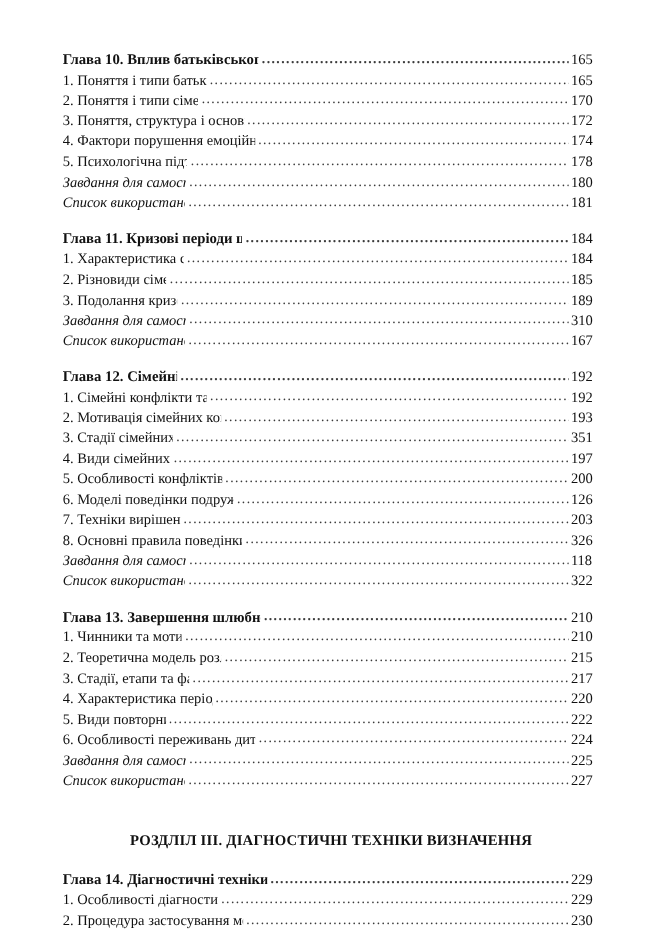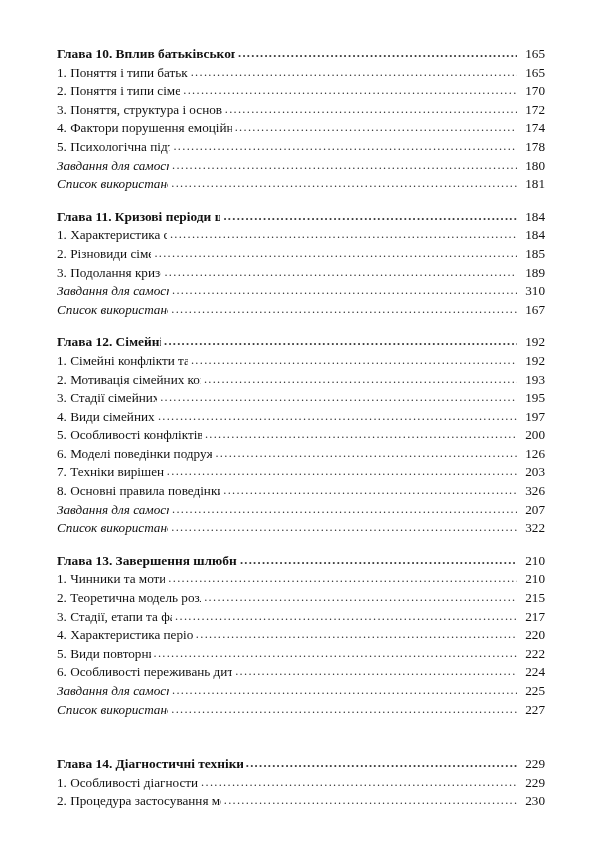--- a/index.html
+++ b/index.html
@@ -51,21 +51,20 @@
     letter-spacing: 1.3px;
     color: #3a3a3a;
     transform: translateY(-1px);
   }
   .toc-leader::before {
     content: "......................................................................................................................................";
   }
   .toc-page {
     flex: 0 0 auto;
     width: 26px;
-    text-align: right;
     font-size: 13.2px;
   }
   .toc-line.chapter {
     font-weight: bold;
     font-size: 13.4px;
   }
   .toc-line.chapter .toc-page {
     font-weight: normal;
   }
   .toc-line.italic .toc-label {
@@ -175,21 +174,21 @@
           <span class="toc-page">192</span>
         </div>
         <div class="toc-line item">
           <span class="toc-label">2. Мотивація сімейних конфліктів та їх причини</span>
           <span class="toc-leader"></span>
           <span class="toc-page">193</span>
         </div>
         <div class="toc-line item">
           <span class="toc-label">3. Стадії сімейних конфліктів</span>
           <span class="toc-leader"></span>
-          <span class="toc-page">195</span>
+          <span class="toc-page">351</span>
         </div>
         <div class="toc-line item">
           <span class="toc-label">4. Види сімейних конфліктів</span>
           <span class="toc-leader"></span>
           <span class="toc-page">197</span>
         </div>
         <div class="toc-line item">
           <span class="toc-label">5. Особливості конфліктів між батьками і дітьми</span>
           <span class="toc-leader"></span>
           <span class="toc-page">200</span>
@@ -205,21 +204,21 @@
           <span class="toc-page">203</span>
         </div>
         <div class="toc-line item">
           <span class="toc-label">8. Основні правила поведінки під час сімейних конфліктів</span>
           <span class="toc-leader"></span>
           <span class="toc-page">326</span>
         </div>
         <div class="toc-line italic">
           <span class="toc-label">Завдання для самостійної роботи</span>
           <span class="toc-leader"></span>
-          <span class="toc-page">207</span>
+          <span class="toc-page">118</span>
         </div>
         <div class="toc-line italic">
           <span class="toc-label">Список використаної літератури</span>
           <span class="toc-leader"></span>
           <span class="toc-page">322</span>
         </div>
       </div>
       <div class="toc-block">
         <div class="toc-line chapter">
           <span class="toc-label">Глава 13. Завершення шлюбно-сімейних відносин. Розлучення.</span>
@@ -263,20 +262,21 @@
         </div>
         <div class="toc-line italic">
           <span class="toc-label">Список використаної літератури</span>
           <span class="toc-leader"></span>
           <span class="toc-page">227</span>
         </div>
       </div>
     </div>
 
   <div class="section-heading">
+    <span class="sh-line">РОЗДЛІЛ III. ДІАГНОСТИЧНІ ТЕХНІКИ ВИЗНАЧЕННЯ</span>
   </div>
 
   <div id="blocks-after">
       <div class="toc-block">
         <div class="toc-line chapter">
           <span class="toc-label">Глава 14. Діагностичні техніки визначення проблемного поля сім'ї</span>
           <span class="toc-leader"></span>
           <span class="toc-page">229</span>
         </div>
         <div class="toc-line item">

